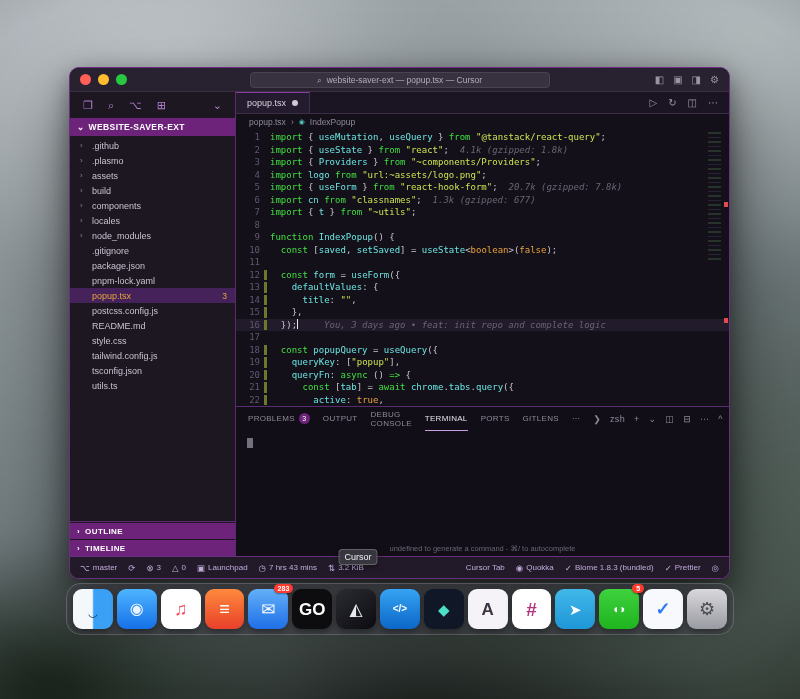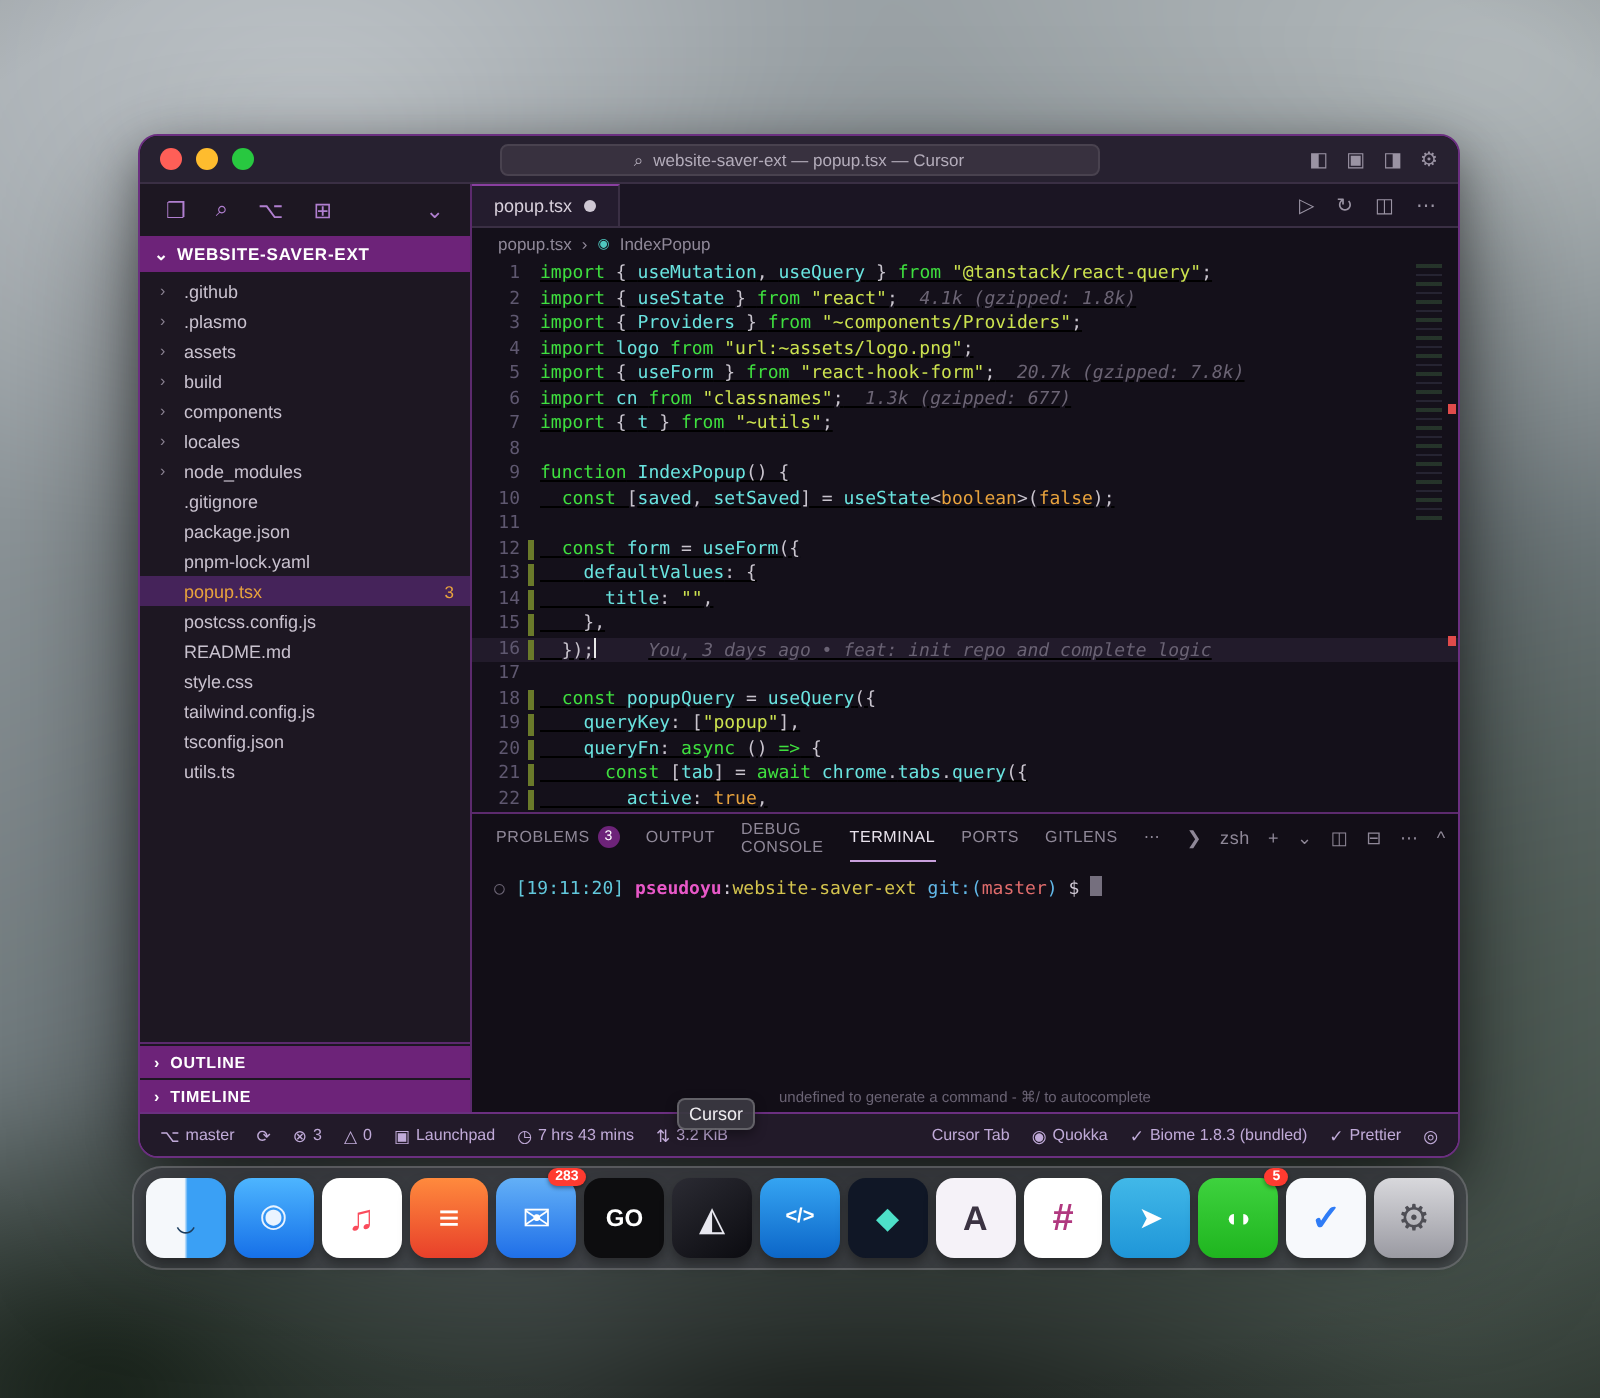--- a/index.html
+++ b/index.html
@@ -57,21 +57,21 @@
   .mod-dot { width:6px; height:6px; border-radius:50%; background:#cfc8d4; }
   .editor-actions { margin-left:auto; display:flex; align-items:center; gap:11px; padding:0 11px; color:#9a93a3; font-size:10px; }
   .breadcrumb { height:16px; flex:0 0 16px; display:flex; align-items:center; gap:5px; padding:0 13px; font-size:8.5px; color:#8f8898; }
   .breadcrumb .sym { color:#4fc8c0; font-size:7px; }
 
   .code-area { flex:1; position:relative; overflow:hidden; font-family:"DejaVu Sans Mono",monospace; font-size:9px; line-height:12.5px; padding-top:1px; }
   .line { display:flex; height:12.5px; white-space:pre; }
   .line.current { background:rgba(140,105,170,0.12); }
   .gutter { width:34px; flex:0 0 34px; text-align:right; padding-right:10px; color:#5f5870; position:relative; }
   .diffbar { position:absolute; right:3px; top:1px; bottom:1px; width:3px; background:#6a7a2a; }
-  .ltext { flex:1; overflow:hidden;text-decoration:underline; }
+  .ltext { flex:1; overflow:hidden; }
   .k{color:#3fe03f}.v{color:#6ae4e0}.f{color:#6ae4e0}.s{color:#cde34f}.p{color:#c9c4ce}.n{color:#e8a33d}
   .g{color:#6b6474;font-style:italic}
   .blame{color:#6a6374;font-style:italic;margin-left:26px}
   .caret{display:inline-block;width:1px;height:10px;background:#e8e8e8;vertical-align:-1px}
   .minimap { position:absolute; right:8px; top:2px; width:13px; height:128px; opacity:.55;
     background:repeating-linear-gradient(180deg, rgba(110,200,110,0.35) 0 2px, transparent 2px 5px, rgba(150,160,200,0.25) 5px 6px, transparent 6px 9px); }
   .ruler-mark { position:absolute; right:1px; width:4px; height:5px; background:#e04b4b; }
 
   
   .panel { height:150px; flex:0 0 150px; border-top:1px solid #5c2a6e; background:#120e17; display:flex; flex-direction:column; position:relative; }
@@ -310,21 +310,21 @@
                 <span>❯</span>
                 <span>zsh</span>
                 <span>+</span>
                 <span>⌄</span>
                 <span>◫</span>
                 <span>⊟</span>
                 <span>⋯</span>
                 <span>^</span>
               </div>
             </div>
-          <div class="terminal"><span id="termline"><span class="t-dim">○ </span><span class="t-time">[19:11:20] </span><span class="t-user">pseudoyu</span><span class="t-p">:</span><span class="t-dir">website-saver-ext</span><span class="t-git"> git:(</span><span class="t-branch">master</span><span class="t-git">) </span><span class="t-p">$ </span></span><span class="t-caret"></span></div>
+          <div class="terminal"><span class="t-caret"></span></div>
           <div class="term-hint">undefined to generate a command - ⌘/ to autocomplete</div>
         </div>
       </div>
 
     </div>
 
     <div class="statusbar">
       <div class="sb-group" id="sb-left">
           <span class="sb-item">
             <span class="ic">⌥</span>
@@ -390,21 +390,21 @@
         <span class="glyph" style="color: rgb(250, 75, 92); font-size: 18px;">♫</span>
       </div>
       <div class="dock-item" style="background: linear-gradient(rgb(255, 138, 61), rgb(232, 64, 42));">
         <span class="glyph" style="color: rgb(255, 255, 255); font-size: 18px;">≡</span>
       </div>
       <div class="dock-item" style="background: linear-gradient(rgb(99, 176, 247), rgb(31, 111, 232));">
         <span class="glyph" style="color: rgb(255, 255, 255); font-size: 17px;">✉</span>
         <span class="dock-badge">283</span>
       </div>
       <div class="dock-item" style="background: rgb(13, 13, 15);">
-        <span class="glyph" style="color: rgb(255, 255, 255); font-size: 12px; font-weight: bold;">GO</span>
+        <span class="glyph" style="color: rgb(255, 255, 255); font-size: 17px; font-weight: bold;">GO</span>
       </div>
       <div class="dock-item" style="background: linear-gradient(145deg, rgb(43, 43, 51), rgb(11, 11, 16));">
         <span class="glyph" style="color: rgb(232, 232, 240); font-size: 17px;">◭</span>
       </div>
       <div class="dock-item" style="background: linear-gradient(rgb(53, 164, 242), rgb(12, 102, 200));">
         <span class="glyph" style="color: rgb(255, 255, 255); font-size: 10px; font-weight: bold;">&lt;/&gt;</span>
       </div>
       <div class="dock-item" style="background: rgb(16, 23, 38);">
         <span class="glyph" style="color: rgb(77, 224, 200); font-size: 15px;">◆</span>
       </div>

